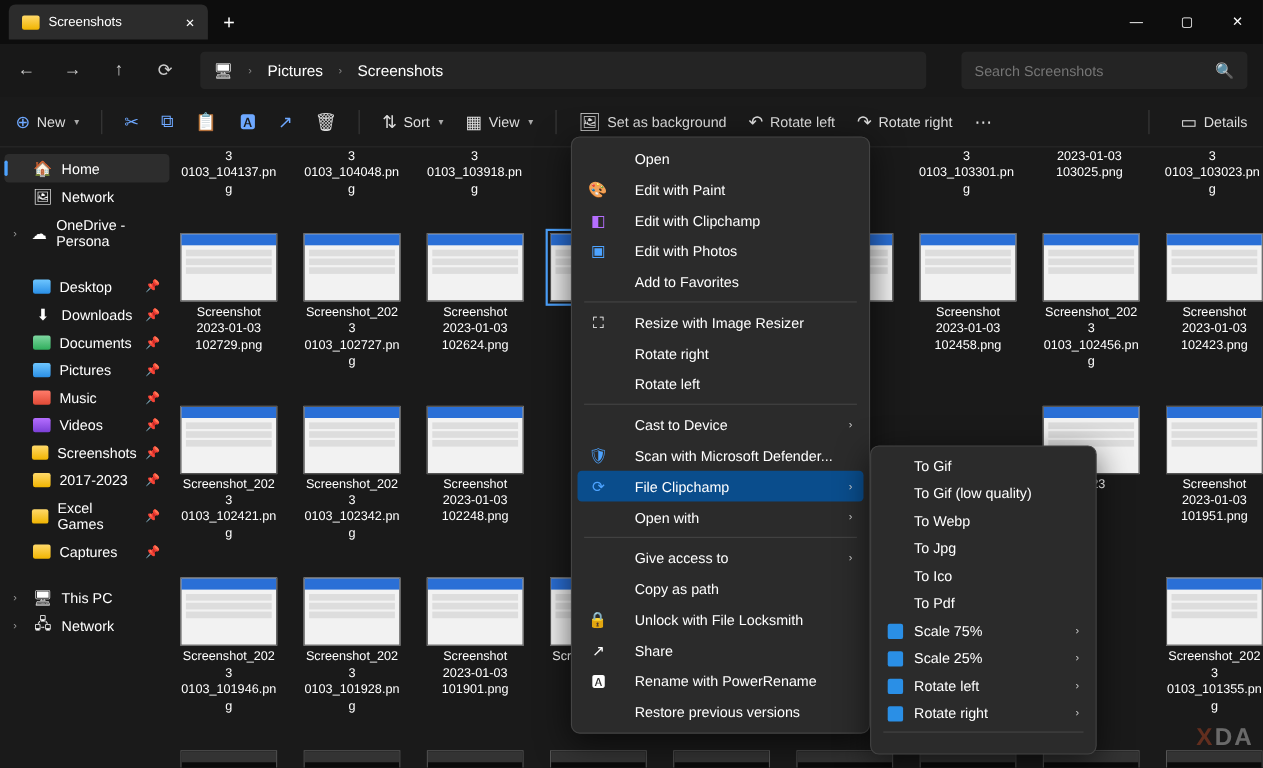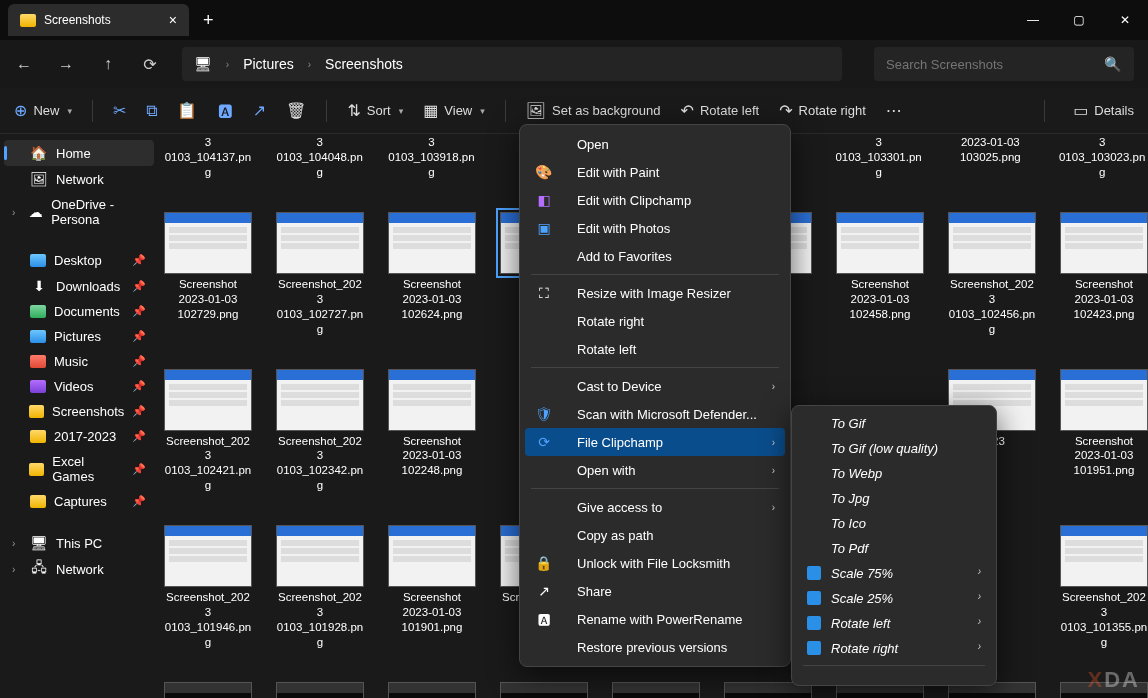--- a/index.html
+++ b/index.html
@@ -66,27 +66,27 @@
 .ctx { position:absolute; left:519px; top:124px; width:272px; background:#2b2b2b; border:1px solid #444; border-radius:8px; padding:5px; box-shadow:0 8px 30px rgba(0,0,0,.6); font-size:13px; z-index:20; }
 .ctx-item { display:flex; align-items:center; gap:24px; padding:5px 10px; border-radius:4px; cursor:pointer; position:relative; }
 .ctx-item:hover,.ctx-item.hovered { background:#3a3a3a; }
 .ctx-item.hovered { background:#0a4d8c; }
 .ctx-ic { width:18px; height:18px; display:inline-flex; align-items:center; justify-content:center; font-size:14px; }
 .ctx-arrow { margin-left:auto; font-size:10px; color:#ccc; }
 .ctx-sep { height:1px; background:#444; margin:4px 6px; }
 
 
 .submenu { position:absolute; left:791px; top:405px; width:206px; background:#2b2b2b; border:1px solid #444; border-radius:8px; padding:5px; box-shadow:0 8px 30px rgba(0,0,0,.6); font-size:13px; z-index:21; }
-.sm-item { display:flex; gap:10px; padding:5px 10px; border-radius:4px; cursor:pointer;font-style:italic; }
+.sm-item { display:flex; align-items:center; gap:10px; padding:5px 10px; border-radius:4px; cursor:pointer; }
 .sm-sq { width:14px; height:14px; background:#2a8fe6; border-radius:2px; }
 .sm-ic { width:14px; text-align:center; }
 .sm-arrow { margin-left:auto; font-size:10px; color:#ccc; }
 
 
-.wmark { position:absolute; right:8px; bottom:5px; font-size:22px; font-weight:bold; letter-spacing:2px; opacity:.35; z-index:5; color:#fff; }
+.wmark { position:absolute; right:8px; bottom:15px; font-size:22px; font-weight:bold; letter-spacing:2px; opacity:.35; z-index:5; color:#fff; }
 .wmark .x { color:#ff5a2a; opacity:.9; }
 </style>
 </head>
 <body>
 
 <div class="titlebar">
   <div class="tab">
     <span class="folder-ic"></span>
     <span>Screenshots</span>
     <span class="tab-close">×</span>

